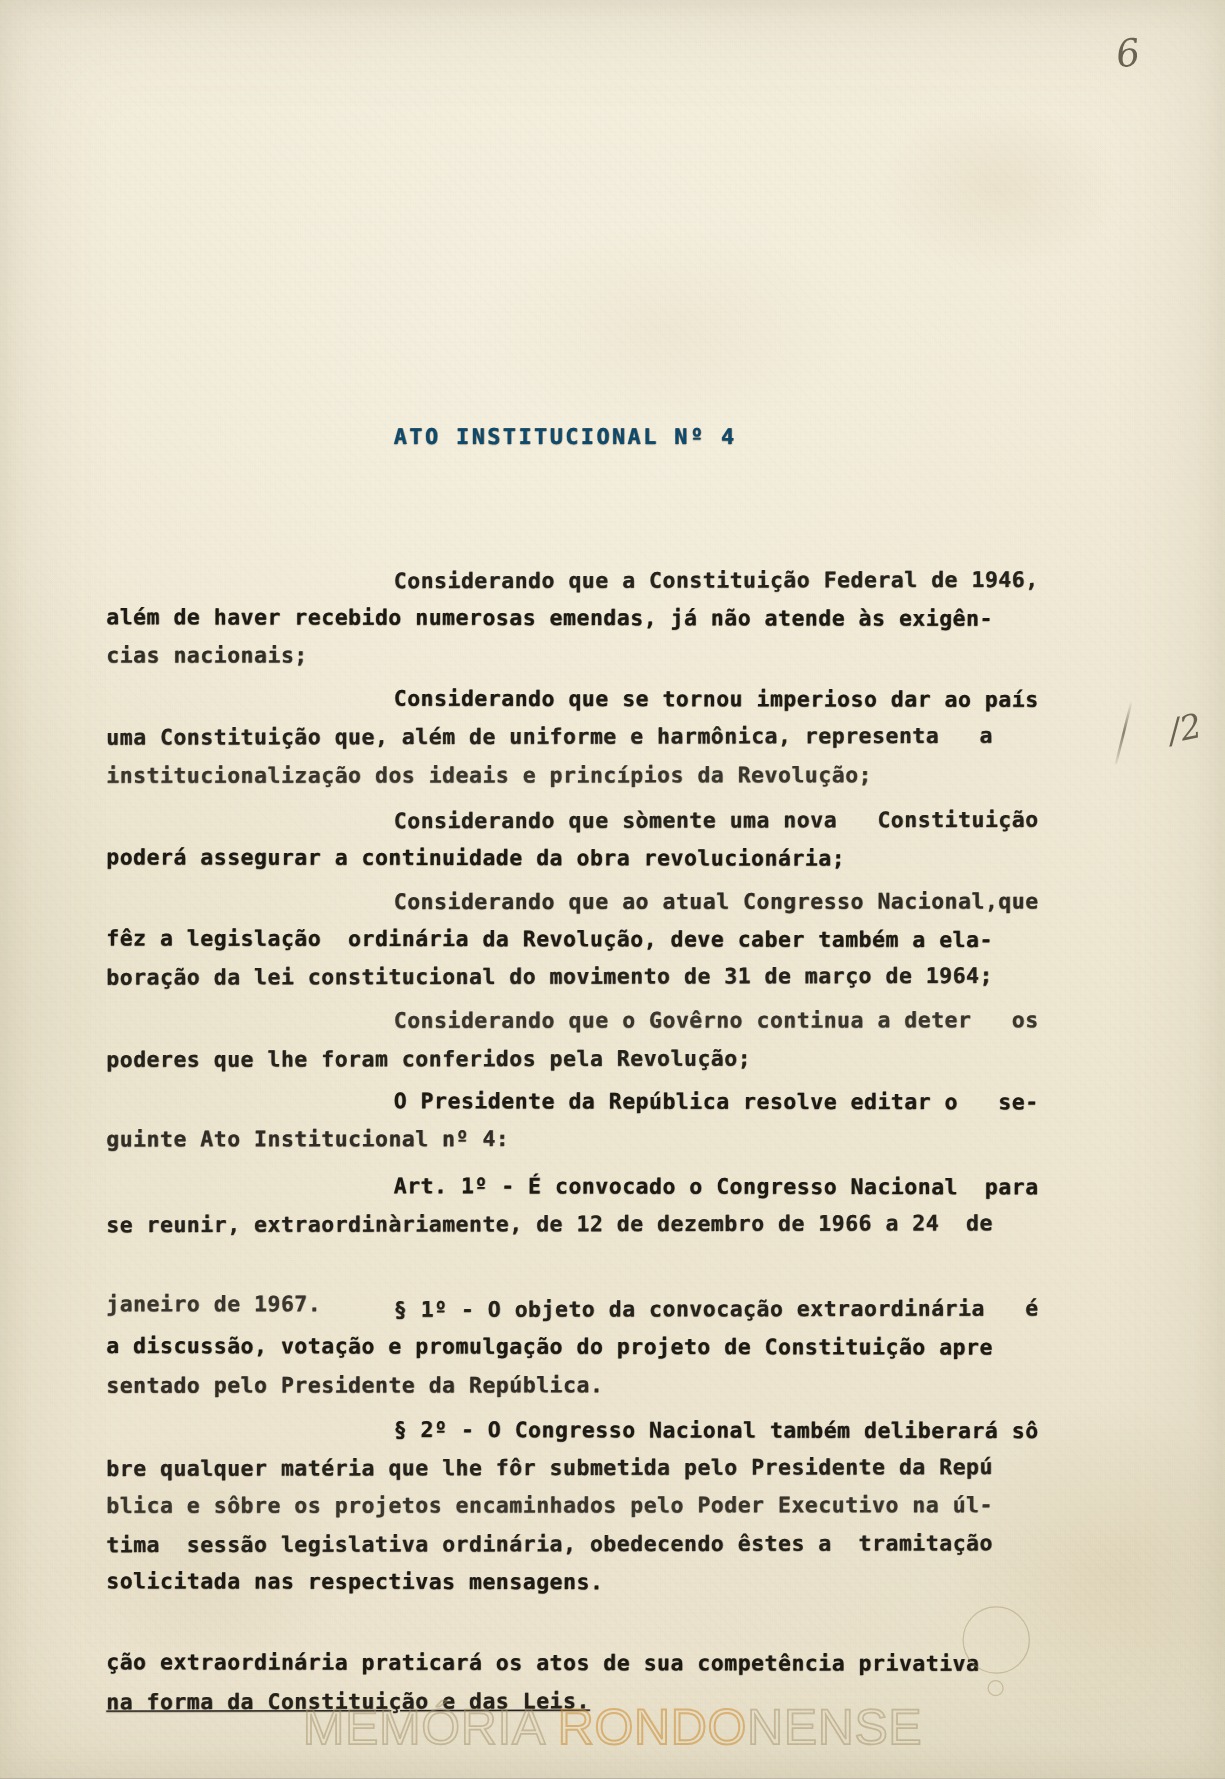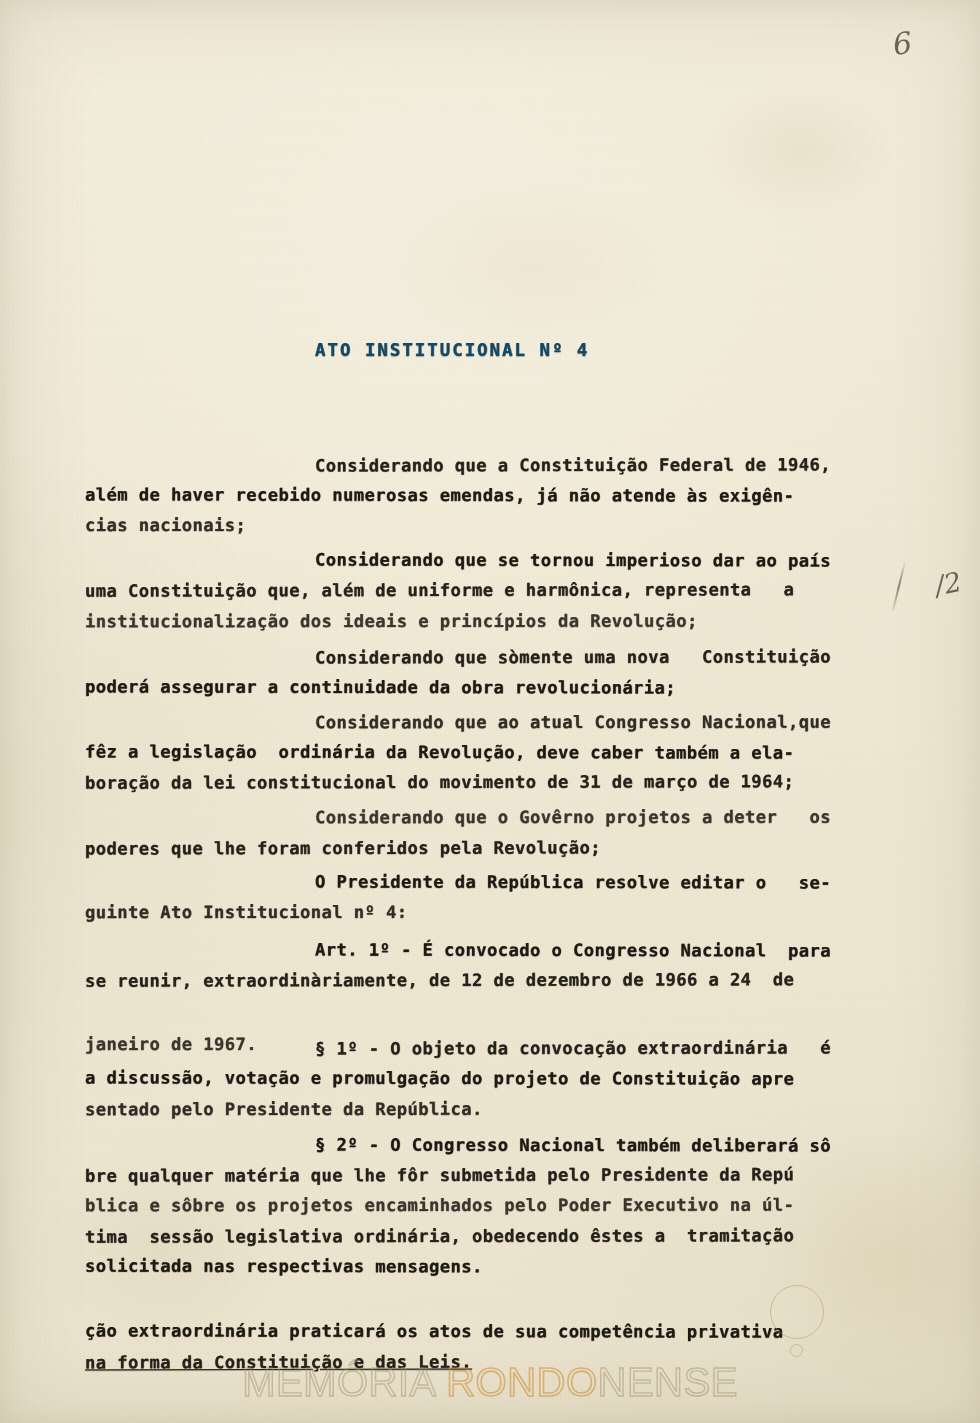--- a/index.html
+++ b/index.html
@@ -199,21 +199,21 @@
       <div class="tline ink-c tilt-b" style="left: 85px; top: 485px;">além de haver recebido numerosas emendas, já não atende às exigên-</div>
       <div class="tline ink-b tilt-c" style="left: 85px; top: 515px;">cias nacionais;</div>
       <div class="tline ink-c tilt-b" style="left: 315px; top: 550px;">Considerando que se tornou imperioso dar ao país</div>
       <div class="tline ink-a tilt-a" style="left: 85px; top: 580px;">uma Constituição que, além de uniforme e harmônica, representa   a</div>
       <div class="tline ink-d tilt-c" style="left: 85px; top: 611px;">institucionalização dos ideais e princípios da Revolução;</div>
       <div class="tline ink-a tilt-a" style="left: 315px; top: 647px;">Considerando que sòmente uma nova   Constituição</div>
       <div class="tline ink-c tilt-b" style="left: 85px; top: 677px;">poderá assegurar a continuidade da obra revolucionária;</div>
       <div class="tline ink-b tilt-c" style="left: 315px; top: 712px;">Considerando que ao atual Congresso Nacional,que</div>
       <div class="tline ink-c tilt-b" style="left: 85px; top: 742px;">fêz a legislação  ordinária da Revolução, deve caber também a ela-</div>
       <div class="tline ink-a tilt-a" style="left: 85px; top: 772px;">boração da lei constitucional do movimento de 31 de março de 1964;</div>
-      <div class="tline ink-d tilt-c" style="left: 315px; top: 807px;">Considerando que o Govêrno projetos a deter   os</div>
+      <div class="tline ink-d tilt-c" style="left: 315px; top: 807px;">Considerando que o Govêrno continua a deter   os</div>
       <div class="tline ink-a tilt-a" style="left: 85px; top: 838px;">poderes que lhe foram conferidos pela Revolução;</div>
       <div class="tline ink-c tilt-b" style="left: 315px; top: 872px;">O Presidente da República resolve editar o   se-</div>
       <div class="tline ink-b tilt-c" style="left: 85px; top: 902px;">guinte Ato Institucional nº 4:</div>
       <div class="tline ink-c tilt-b" style="left: 315px; top: 940px;">Art. 1º - É convocado o Congresso Nacional  para</div>
       <div class="tline ink-a tilt-a" style="left: 85px; top: 970px;">se reunir, extraordinàriamente, de 12 de dezembro de 1966 a 24  de</div>
       <div class="tline ink-d tilt-c" style="left: 85px; top: 1034px;">janeiro de 1967.</div>
       <div class="tline ink-a tilt-a" style="left: 315px; top: 1038px;">§ 1º - O objeto da convocação extraordinária   é</div>
       <div class="tline ink-c tilt-b" style="left: 85px; top: 1068px;">a discussão, votação e promulgação do projeto de Constituição apre</div>
       <div class="tline ink-b tilt-c" style="left: 85px; top: 1099px;">sentado pelo Presidente da República.</div>
       <div class="tline ink-c tilt-b" style="left: 315px; top: 1135px;">§ 2º - O Congresso Nacional também deliberará sô</div>

